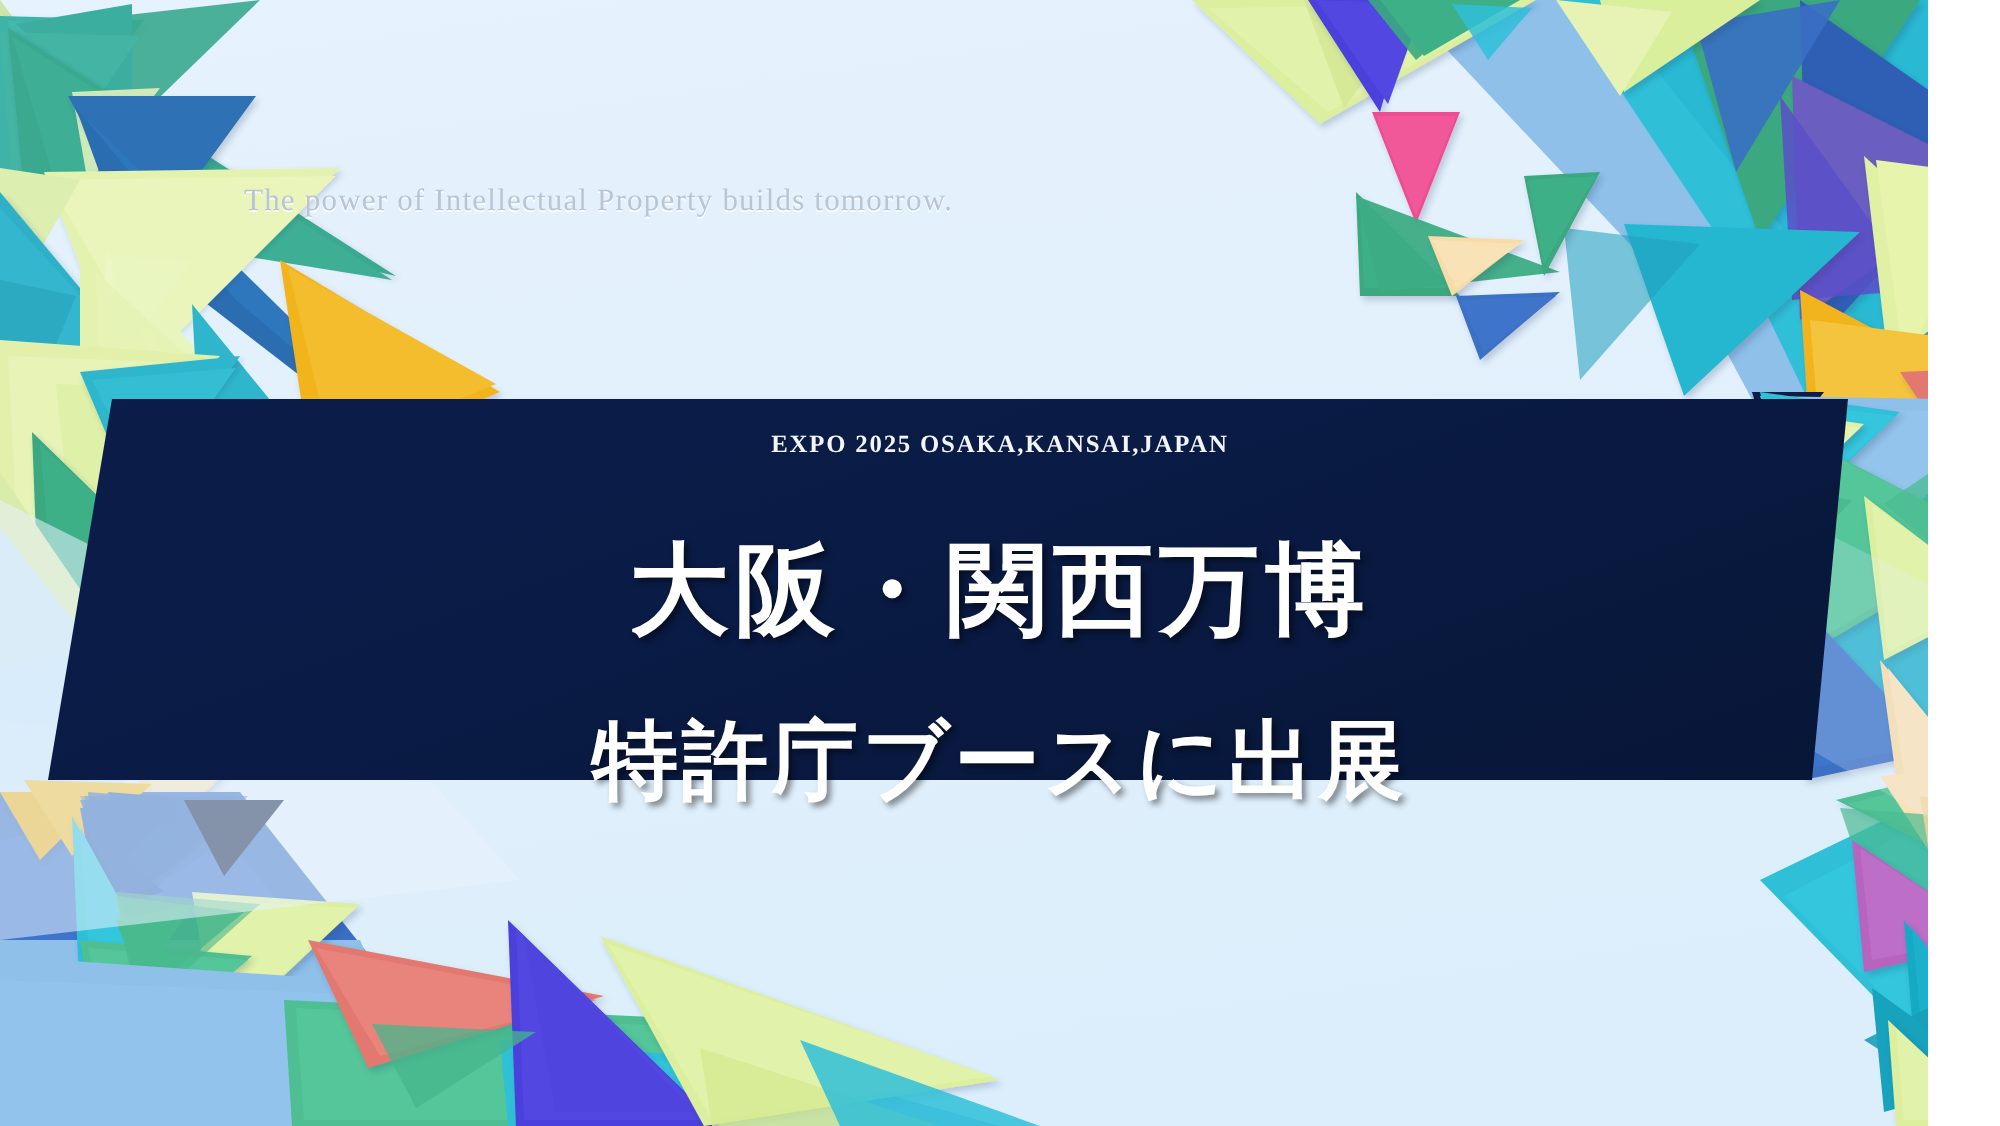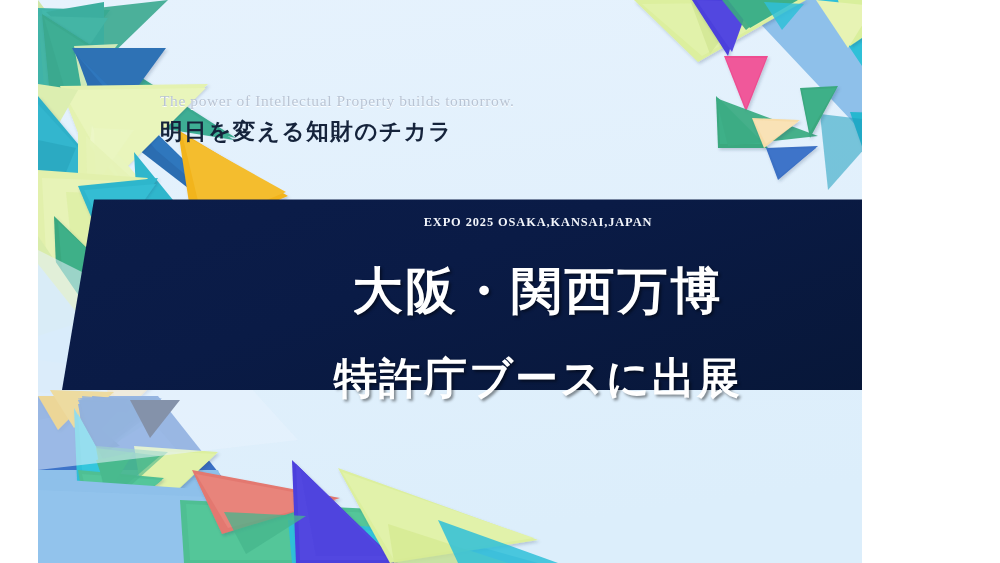--- a/index.html
+++ b/index.html
@@ -2,24 +2,23 @@
 <html><head>
 <meta charset="utf-8">
 <title>Expo 2025 Banner</title>
 <style>
   * { margin:0; padding:0; box-sizing:border-box; }
   html,body { background:#ffffff; }
   body { font-family:"Liberation Sans", sans-serif; }
 
   #stage {
     position:relative;
-    width:824px; height:563px;
+    width:964px; height:563px;
     overflow:hidden;
     background:#e1f0fc;
-    margin-left:38px;
   }
 
   
   #decor { position:absolute; inset:0; width:1000px; height:563px; }
 
   
   .tagline-wrap{
     position:absolute; left:122px; top:92px;
     z-index:40;
   }
@@ -62,21 +61,21 @@
   }
   .expo-line{
     font-family:"Liberation Serif", serif;
     font-size:12.4px;
     font-weight:700;
     letter-spacing:0.9px;
     color:#f2f5fb;
     white-space:nowrap;
   }
   .headline{
-    font-family:Liberation Mono, monospace;
+    font-family:Liberation Serif, serif;
     font-weight:700;
     color:#ffffff;
     white-space:nowrap;
     text-shadow:2px 2px 3px rgba(0,0,0,.45);
     line-height:1.0;
   }
   .headline.l1{ font-size:50px; letter-spacing:3px; margin-top:16px; }
   .headline.l2{ font-size:43px; letter-spacing:2px; margin-top:16px; }
 
   
@@ -333,21 +332,20 @@
     </g>
 
     <g>
       <polygon points="0,250 160,330 260,440 0,470" fill="#e8f3fd" opacity="0.55"></polygon>
       <polygon points="840,230 1000,310 1000,430 880,360" fill="#e8f3fd" opacity="0.22"></polygon>
     </g>
   </svg>
 
   <div class="tagline-wrap">
     <div class="tagline-en">The power of Intellectual Property builds tomorrow.</div>
-    <div class="tagline-jp">明日を変える知財のチカラ</div>
   </div>
 
   <div id="banner">
     <div class="banner-inner"></div>
     <div class="banner-text">
       <div class="expo-line">EXPO 2025 OSAKA,KANSAI,JAPAN</div>
       <div class="headline l1">大阪・関西万博</div>
       <div class="headline l2">特許庁ブースに出展</div>
     </div>
   </div>

